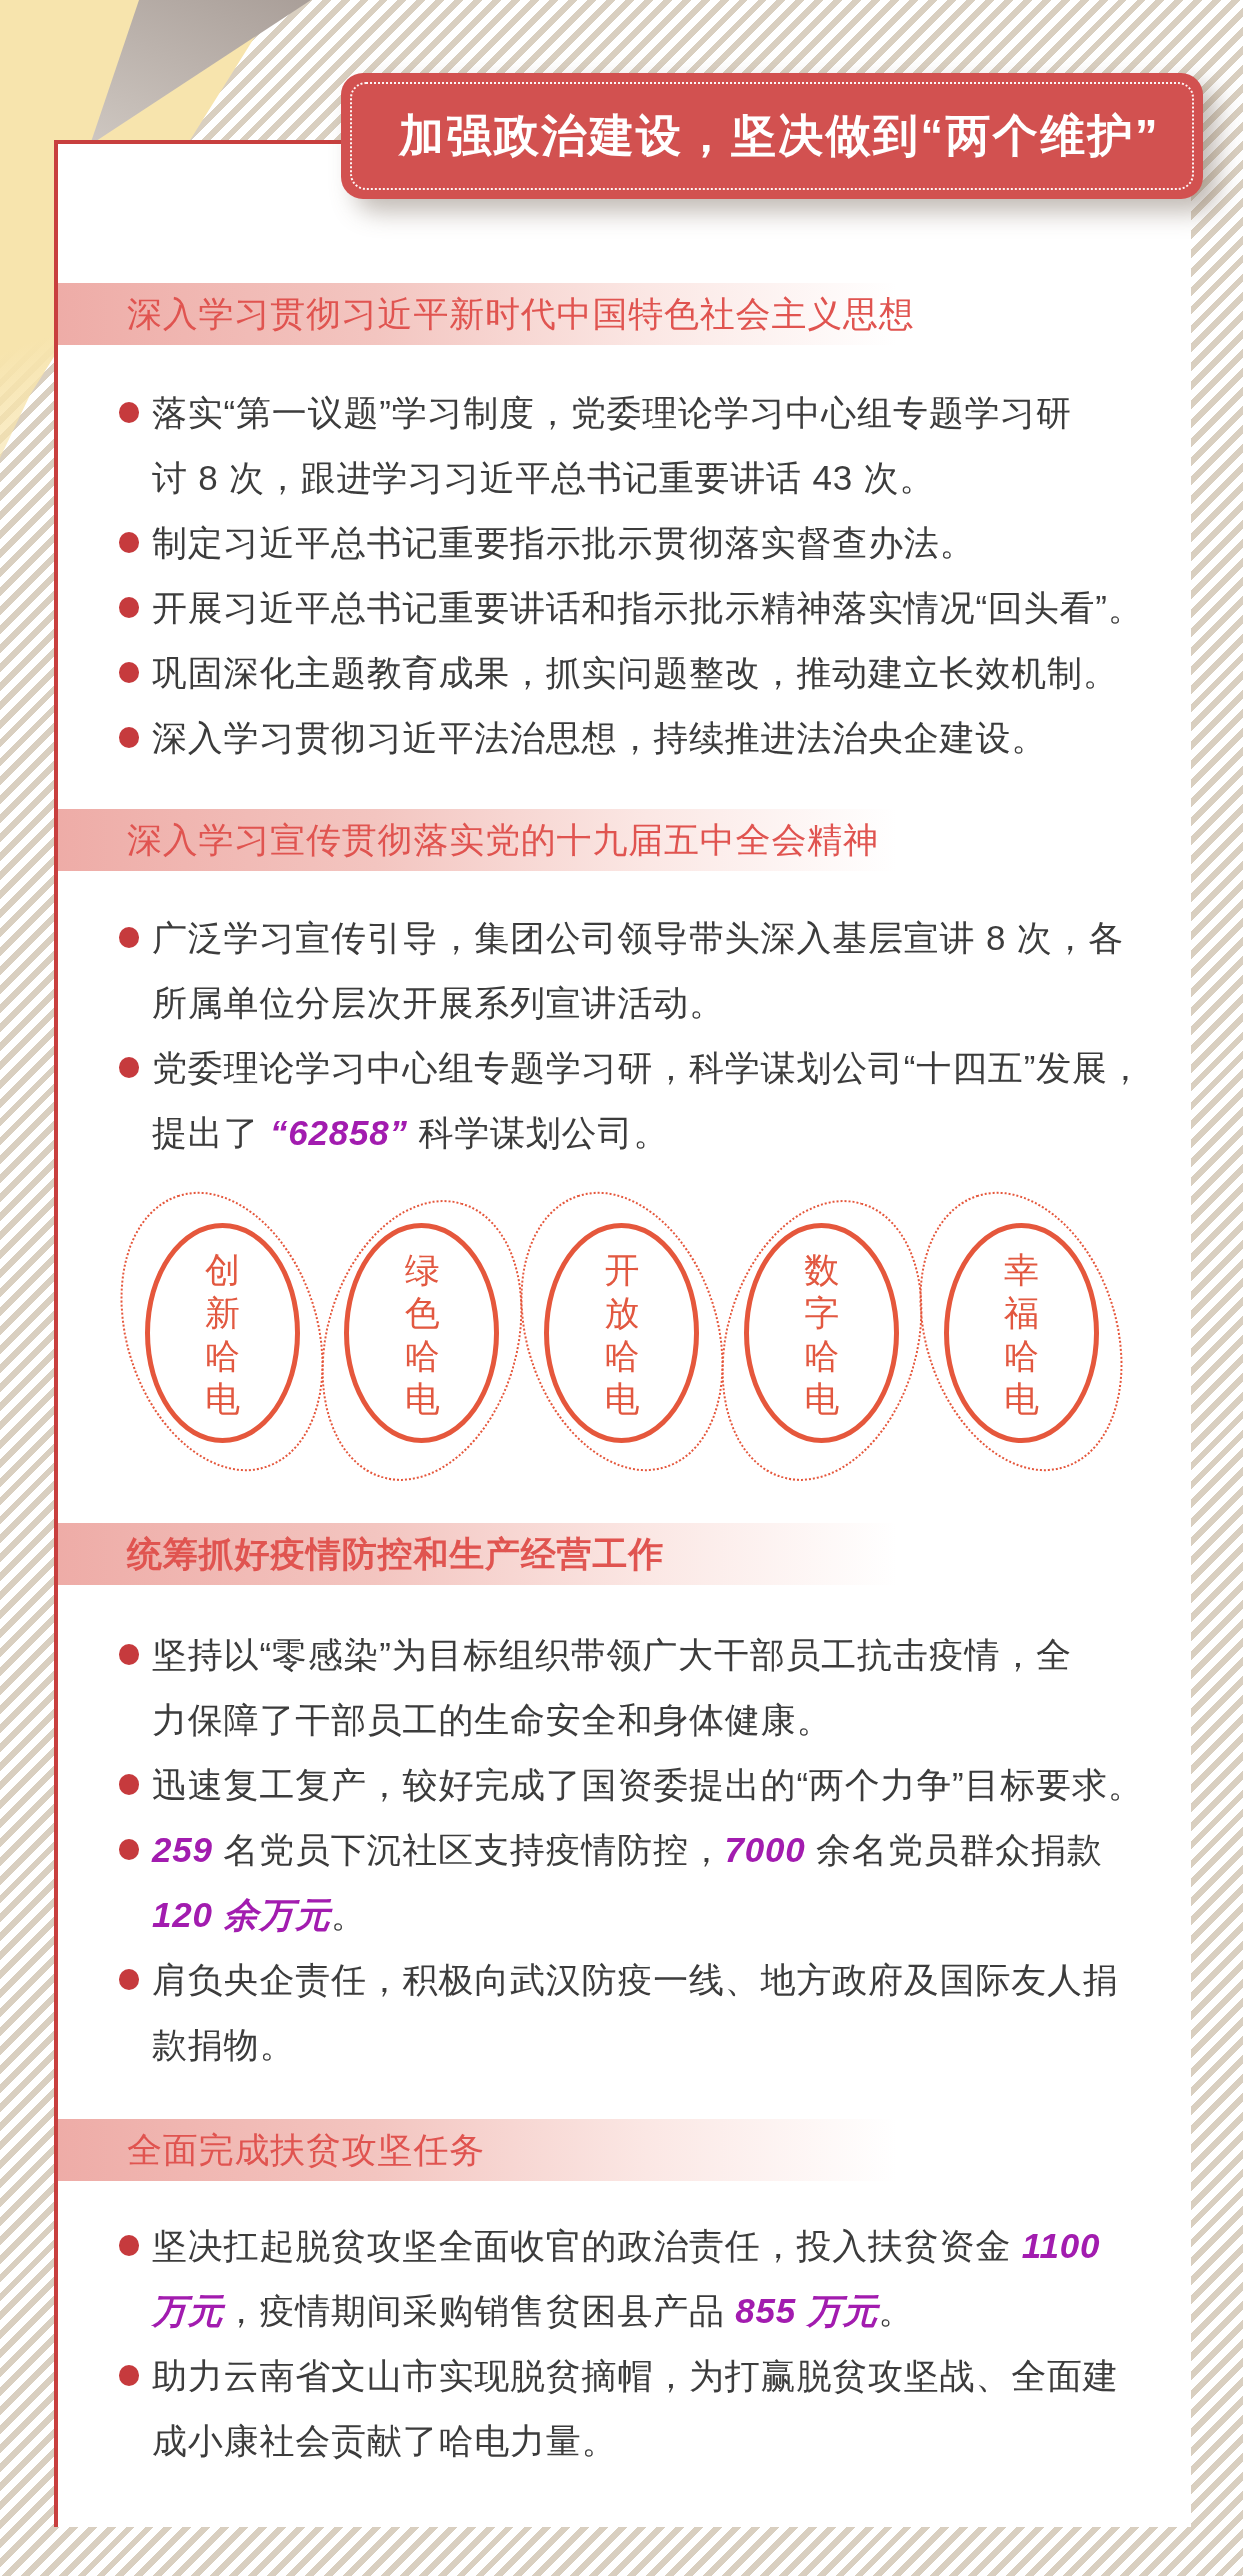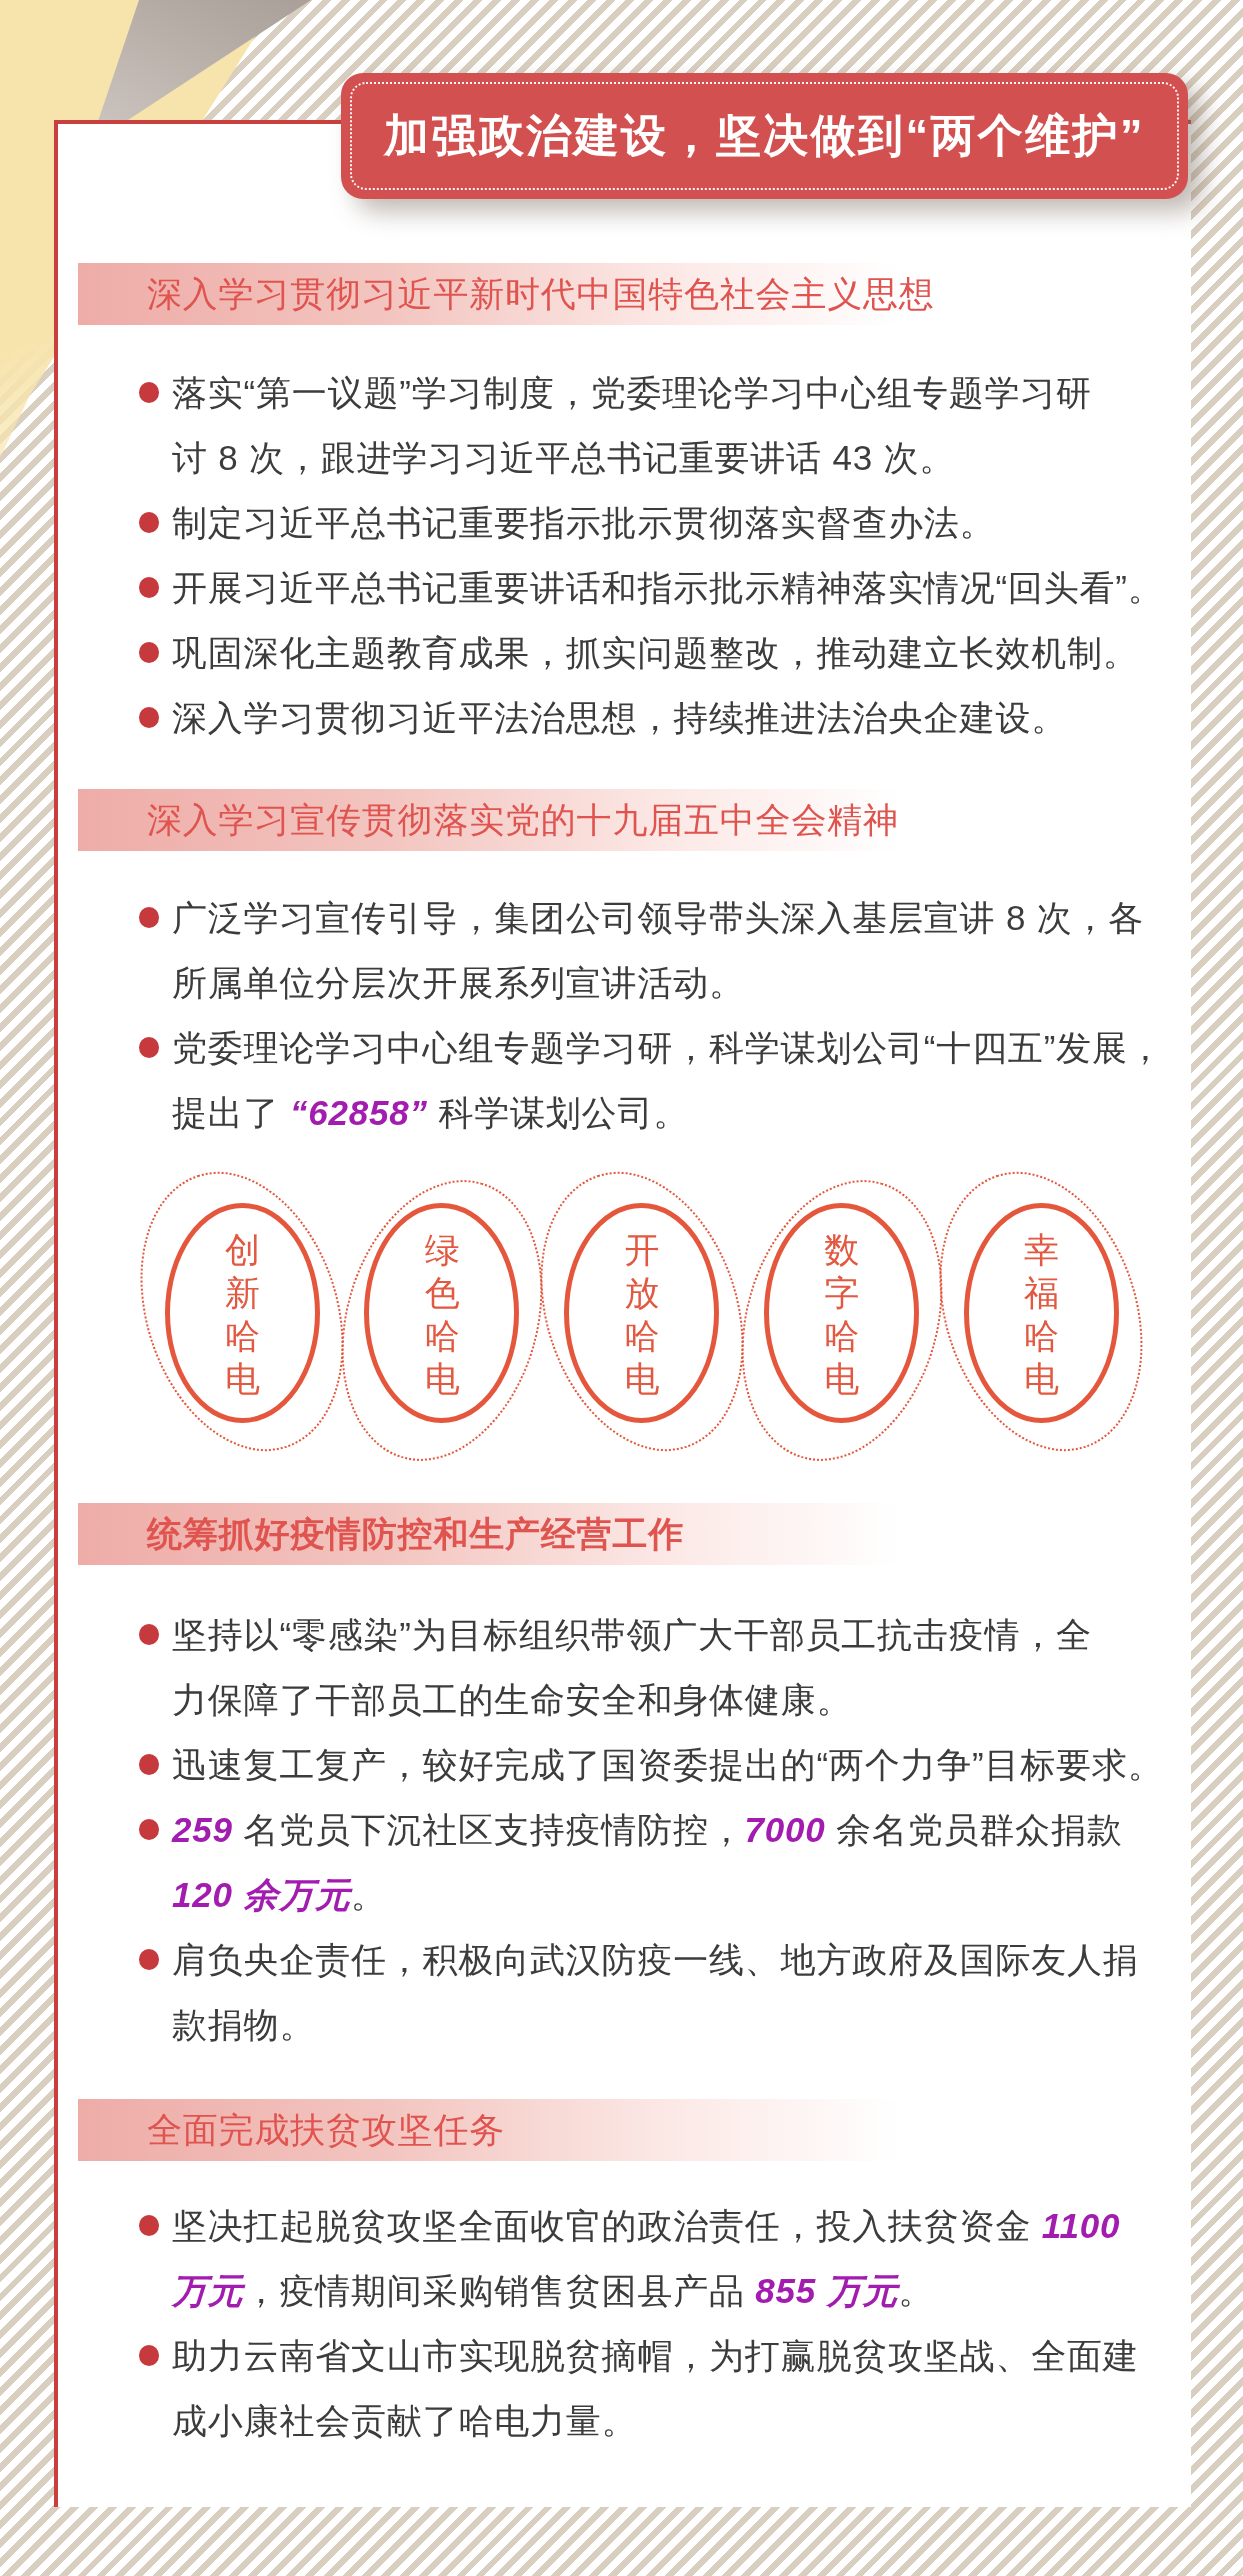--- a/index.html
+++ b/index.html
@@ -12,29 +12,29 @@
 
   
   #corner-yellow{position:absolute;left:0;top:0;width:332px;height:521px;
     background:linear-gradient(160deg,#f7e4ad 55%,rgba(247,228,173,0));
     clip-path:polygon(0 0,278px 0,30px 395px,0 458px);z-index:1;}
   #corner-fold{position:absolute;left:0;top:0;width:332px;height:174px;
     background:linear-gradient(205deg,#a89d97,#cfc8c2 80%);
     clip-path:polygon(139px 0,311px 0,90px 145px);z-index:2;}
 
   
-  #card{position:absolute;left:54px;top:120px;width:1137px;height:2387px;
+  #card{position:absolute;left:54px;top:140px;width:1137px;height:2387px;
     background:#ffffff;border-top:4px solid #c83f3e;border-left:4.7px solid #c83f3e;
-    box-sizing:border-box;z-index:3;padding-left:20px;}
+    box-sizing:border-box;z-index:3;}
 
   
   #banner{position:absolute;left:341px;top:73px;width:847px;height:126px;
     background:#d25150;border-radius:22px;z-index:5;
     display:flex;align-items:center;justify-content:center;
-    box-shadow:14px 12.6px 24px rgba(120,105,90,.45);}
+    box-shadow:14px 12.6px 24px rgba(120,105,90,.45);padding-left:15px;}
   #banner:after{content:'';position:absolute;inset:8.7px;border:2.4px dotted rgba(255,255,255,.95);
     border-radius:16px;pointer-events:none;}
   #banner .title{color:#ffffff;font-size:45px;font-weight:700;letter-spacing:2.4px;white-space:nowrap;}
 
   
   .bar{height:62px;line-height:62px;
     background:linear-gradient(90deg,#eeaca7 0,#f3c5c0 28%,#fbe7e4 52%,rgba(255,255,255,0) 74%);}
   .bar-title{display:inline-block;padding-left:69px;color:#e05450;font-size:35px;letter-spacing:0.8px;}
   .b1{margin-top:139px;}
   .b2{margin-top:39px;}

